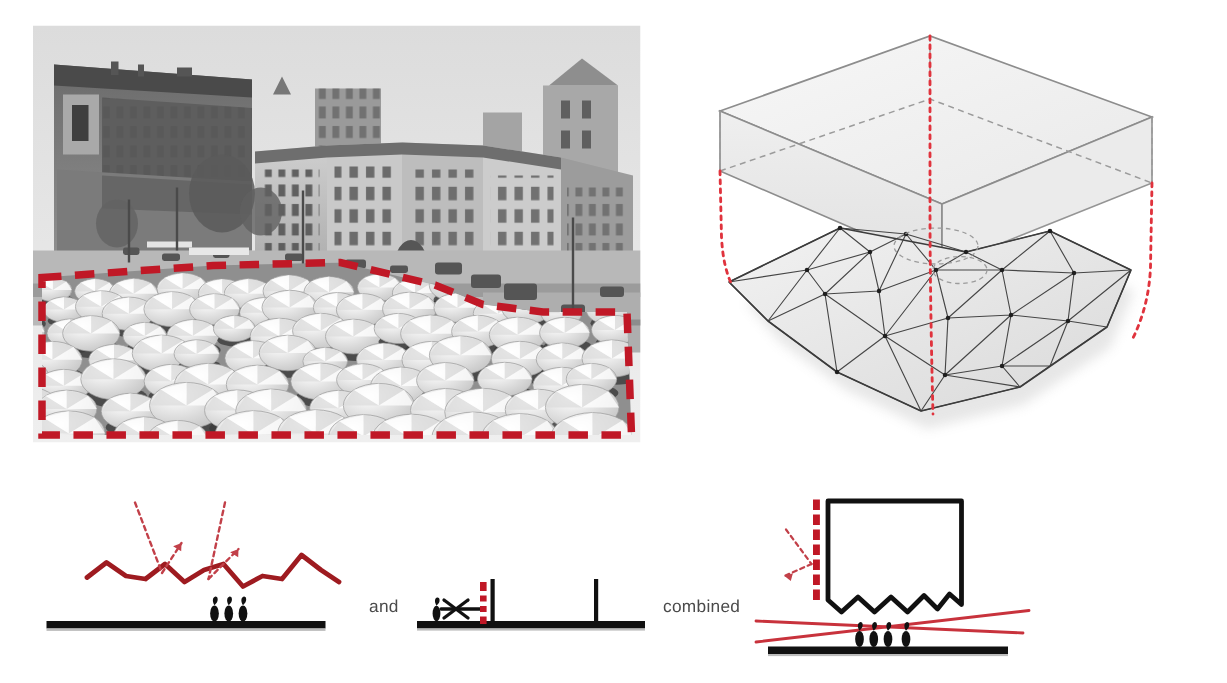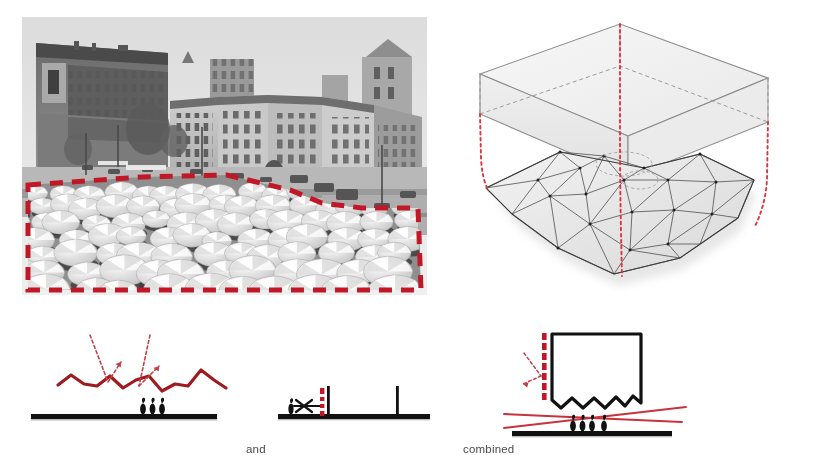--- a/index.html
+++ b/index.html
@@ -20,24 +20,23 @@
 
   
   #sections-row{position:absolute;left:0;top:318px;width:818px;height:137px;}
   #sections-row svg{display:block;}
 
   .conj{
     position:absolute;
     font-family:"Liberation Sans", sans-serif;
     font-size:11.5px;color:#4a4a4a;letter-spacing:.2px;
     white-space:nowrap;
-    margin-top:44px;
   }
   #label-and{left:246px;top:399px;}
-  #label-combined{left:463px;top:399px;}
+  #label-combined{left:442px;top:399px;}
 </style>
 </head>
 <body>
 
 <div class="board">
 
   <div id="photo-panel">
     <svg width="405" height="278" viewBox="0 0 405 278" xmlns="http://www.w3.org/2000/svg">
       <defs>
         <linearGradient id="skyg" x1="0" y1="0" x2="0" y2="1">

